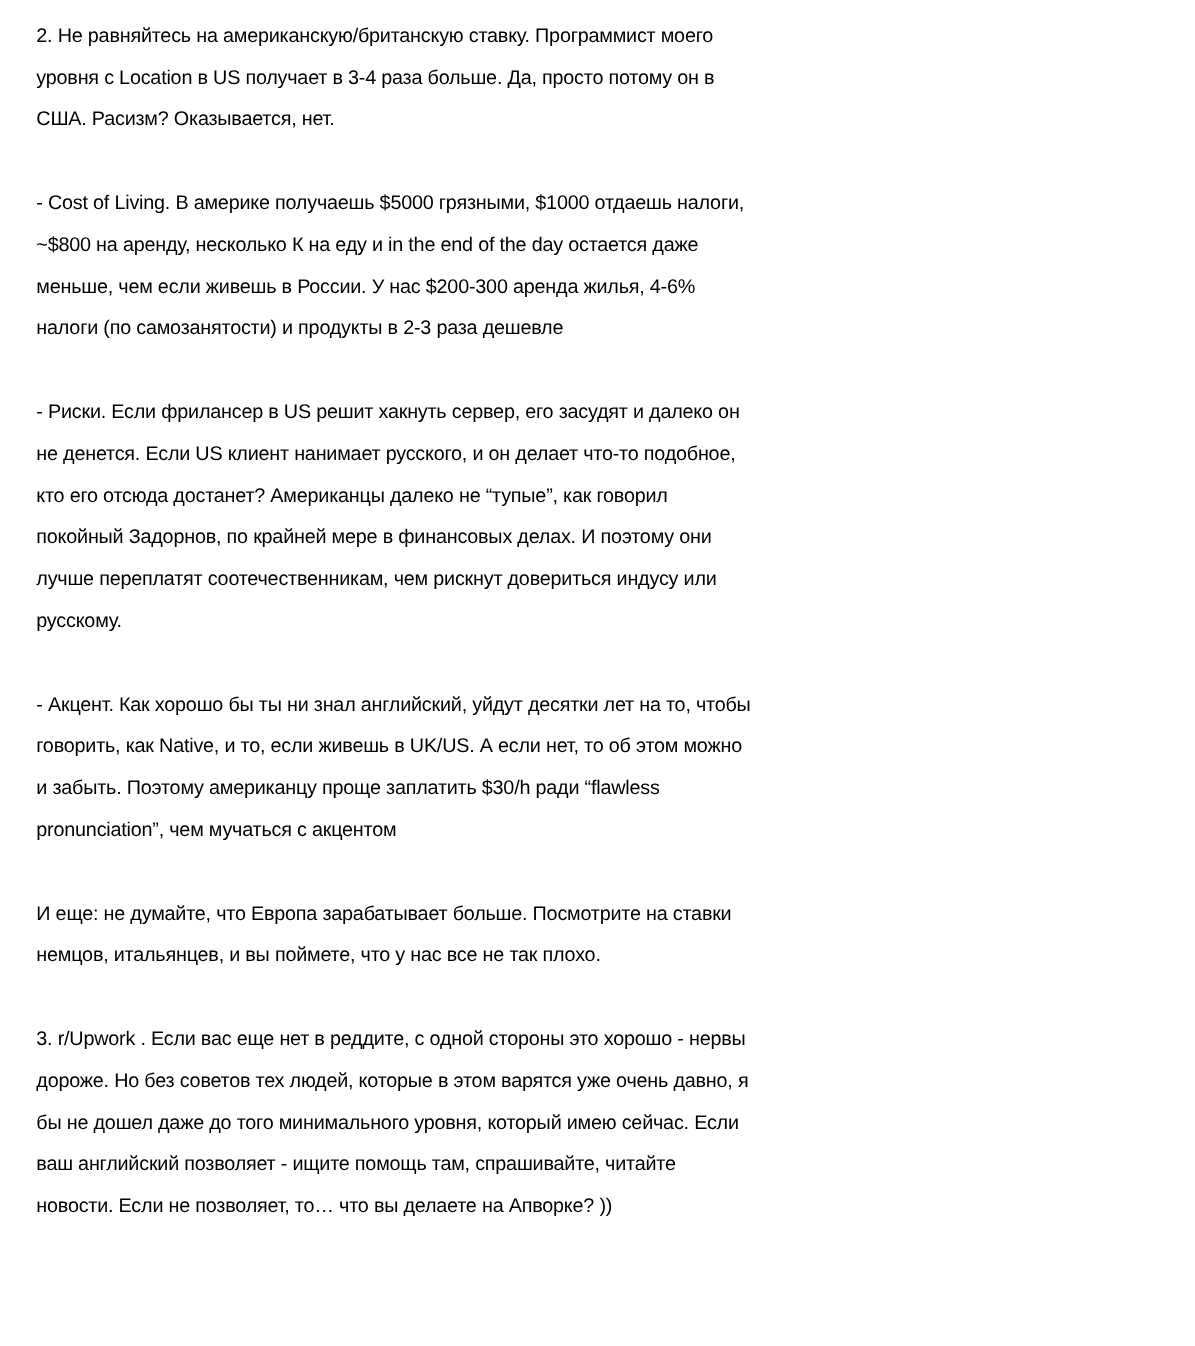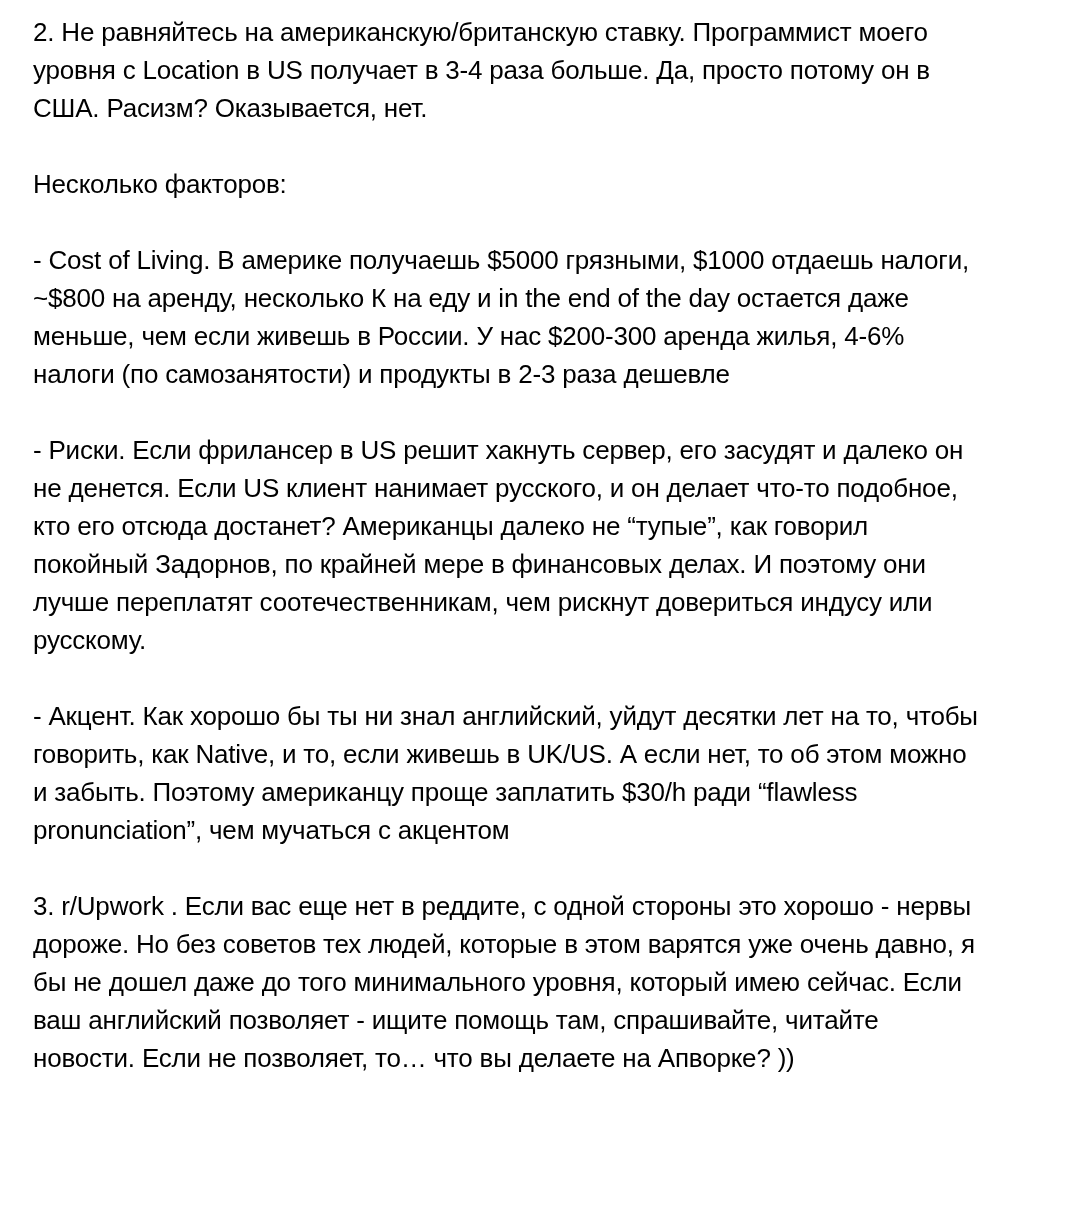--- a/index.html
+++ b/index.html
@@ -10,51 +10,52 @@
     width: 1086px;
     height: 1224px;
     background: #ffffff;
     overflow: hidden;
   }
   .doc {
     box-sizing: border-box;
     width: 1086px;
     padding: 13px 28px 0 33px;
     font-family: "Liberation Sans", "DejaVu Sans", sans-serif;
-    font-size: 26px;
+    font-size: 18px;
     line-height: 38px;
     letter-spacing: -0.2px;
     color: #000000;
   }
   .para {
     margin: 0 0 38px 0;
     white-space: pre-line;
     font-weight: 400;
   }
 </style>
 </head>
 <body>
 
 <div class="doc">
   <p class="para">2. Не равняйтесь на американскую/британскую ставку. Программист моего
 уровня с Location в US получает в 3-4 раза больше. Да, просто потому он в
 США. Расизм? Оказывается, нет.</p>
-  <p class="para">Несколько факторов:</p>
   <p class="para">- Cost of Living. В америке получаешь $5000 грязными, $1000 отдаешь налоги,
 ~$800 на аренду, несколько К на еду и in the end of the day остается даже
 меньше, чем если живешь в России. У нас $200-300 аренда жилья, 4-6%
 налоги (по самозанятости) и продукты в 2-3 раза дешевле</p>
   <p class="para">- Риски. Если фрилансер в US решит хакнуть сервер, его засудят и далеко он
 не денется. Если US клиент нанимает русского, и он делает что-то подобное,
 кто его отсюда достанет? Американцы далеко не “тупые”, как говорил
 покойный Задорнов, по крайней мере в финансовых делах. И поэтому они
 лучше переплатят соотечественникам, чем рискнут довериться индусу или
 русскому.</p>
   <p class="para">- Акцент. Как хорошо бы ты ни знал английский, уйдут десятки лет на то, чтобы
 говорить, как Native, и то, если живешь в UK/US. А если нет, то об этом можно
 и забыть. Поэтому американцу проще заплатить $30/h ради “flawless
 pronunciation”, чем мучаться с акцентом</p>
+  <p class="para">И еще: не думайте, что Европа зарабатывает больше. Посмотрите на ставки
+немцов, итальянцев, и вы поймете, что у нас все не так плохо.</p>
   <p class="para">3. r/Upwork . Если вас еще нет в реддите, с одной стороны это хорошо - нервы
 дороже. Но без советов тех людей, которые в этом варятся уже очень давно, я
 бы не дошел даже до того минимального уровня, который имею сейчас. Если
 ваш английский позволяет - ищите помощь там, спрашивайте, читайте
 новости. Если не позволяет, то… что вы делаете на Апворке? ))</p>
 </div>
 
 </body></html>

